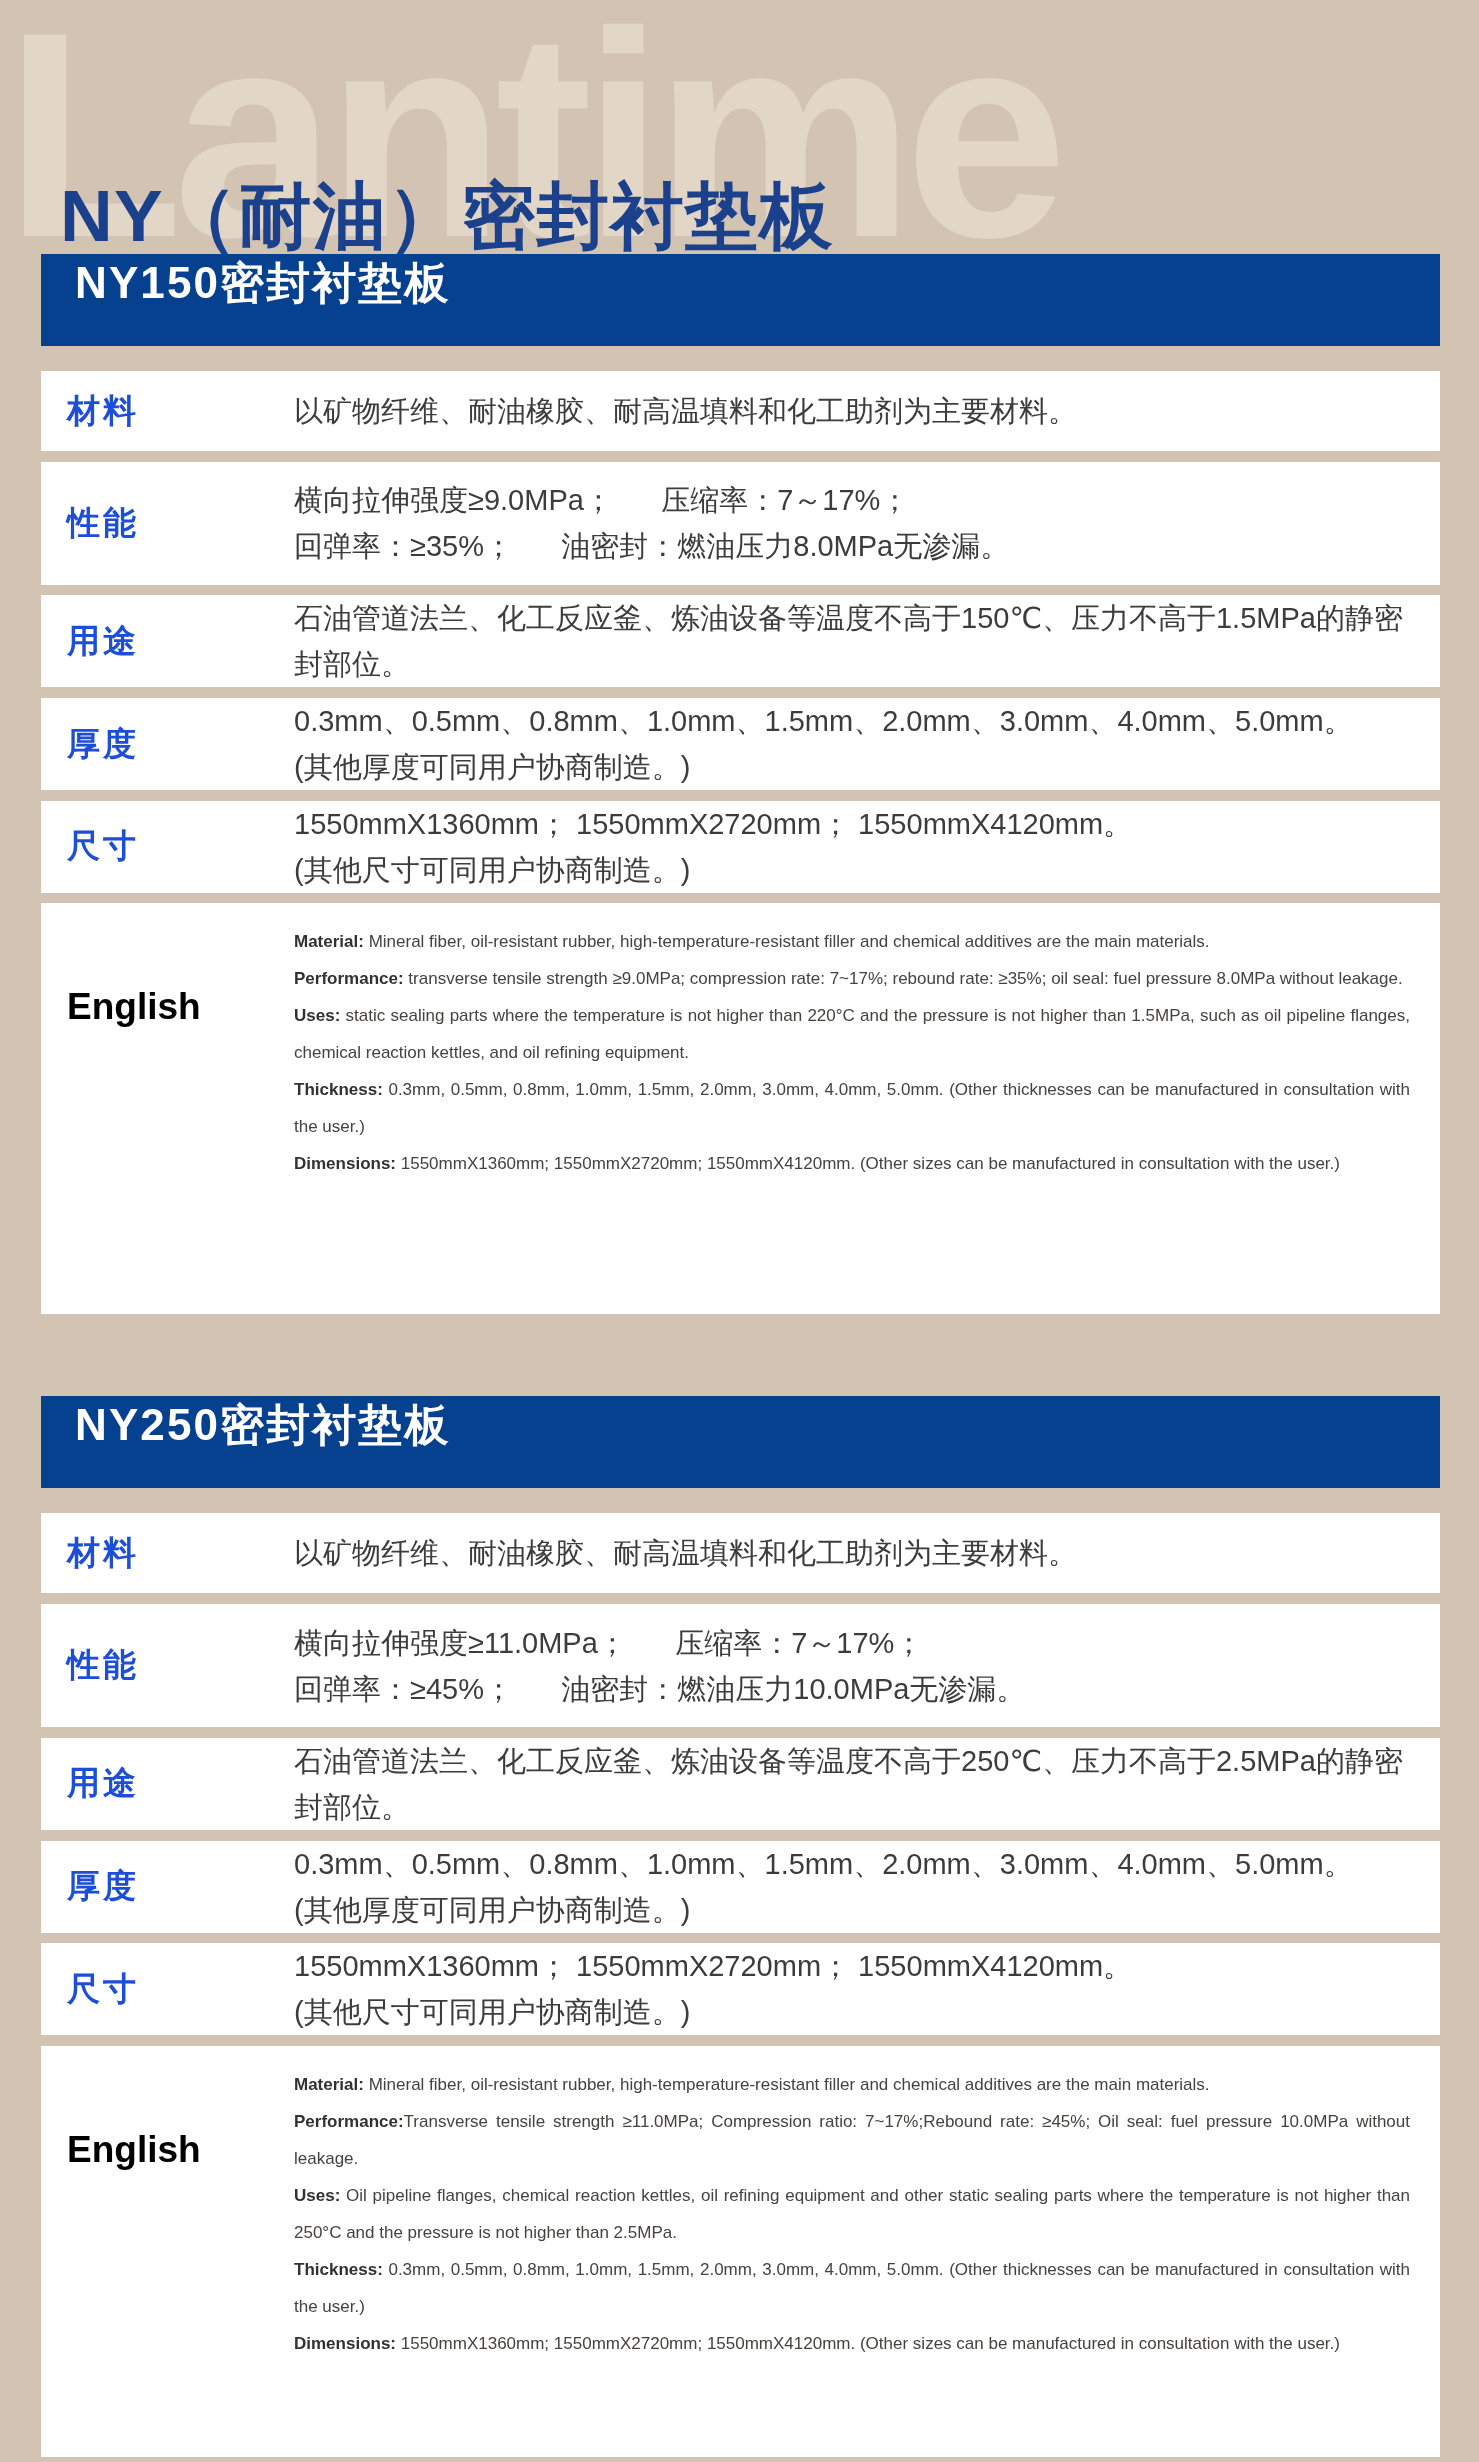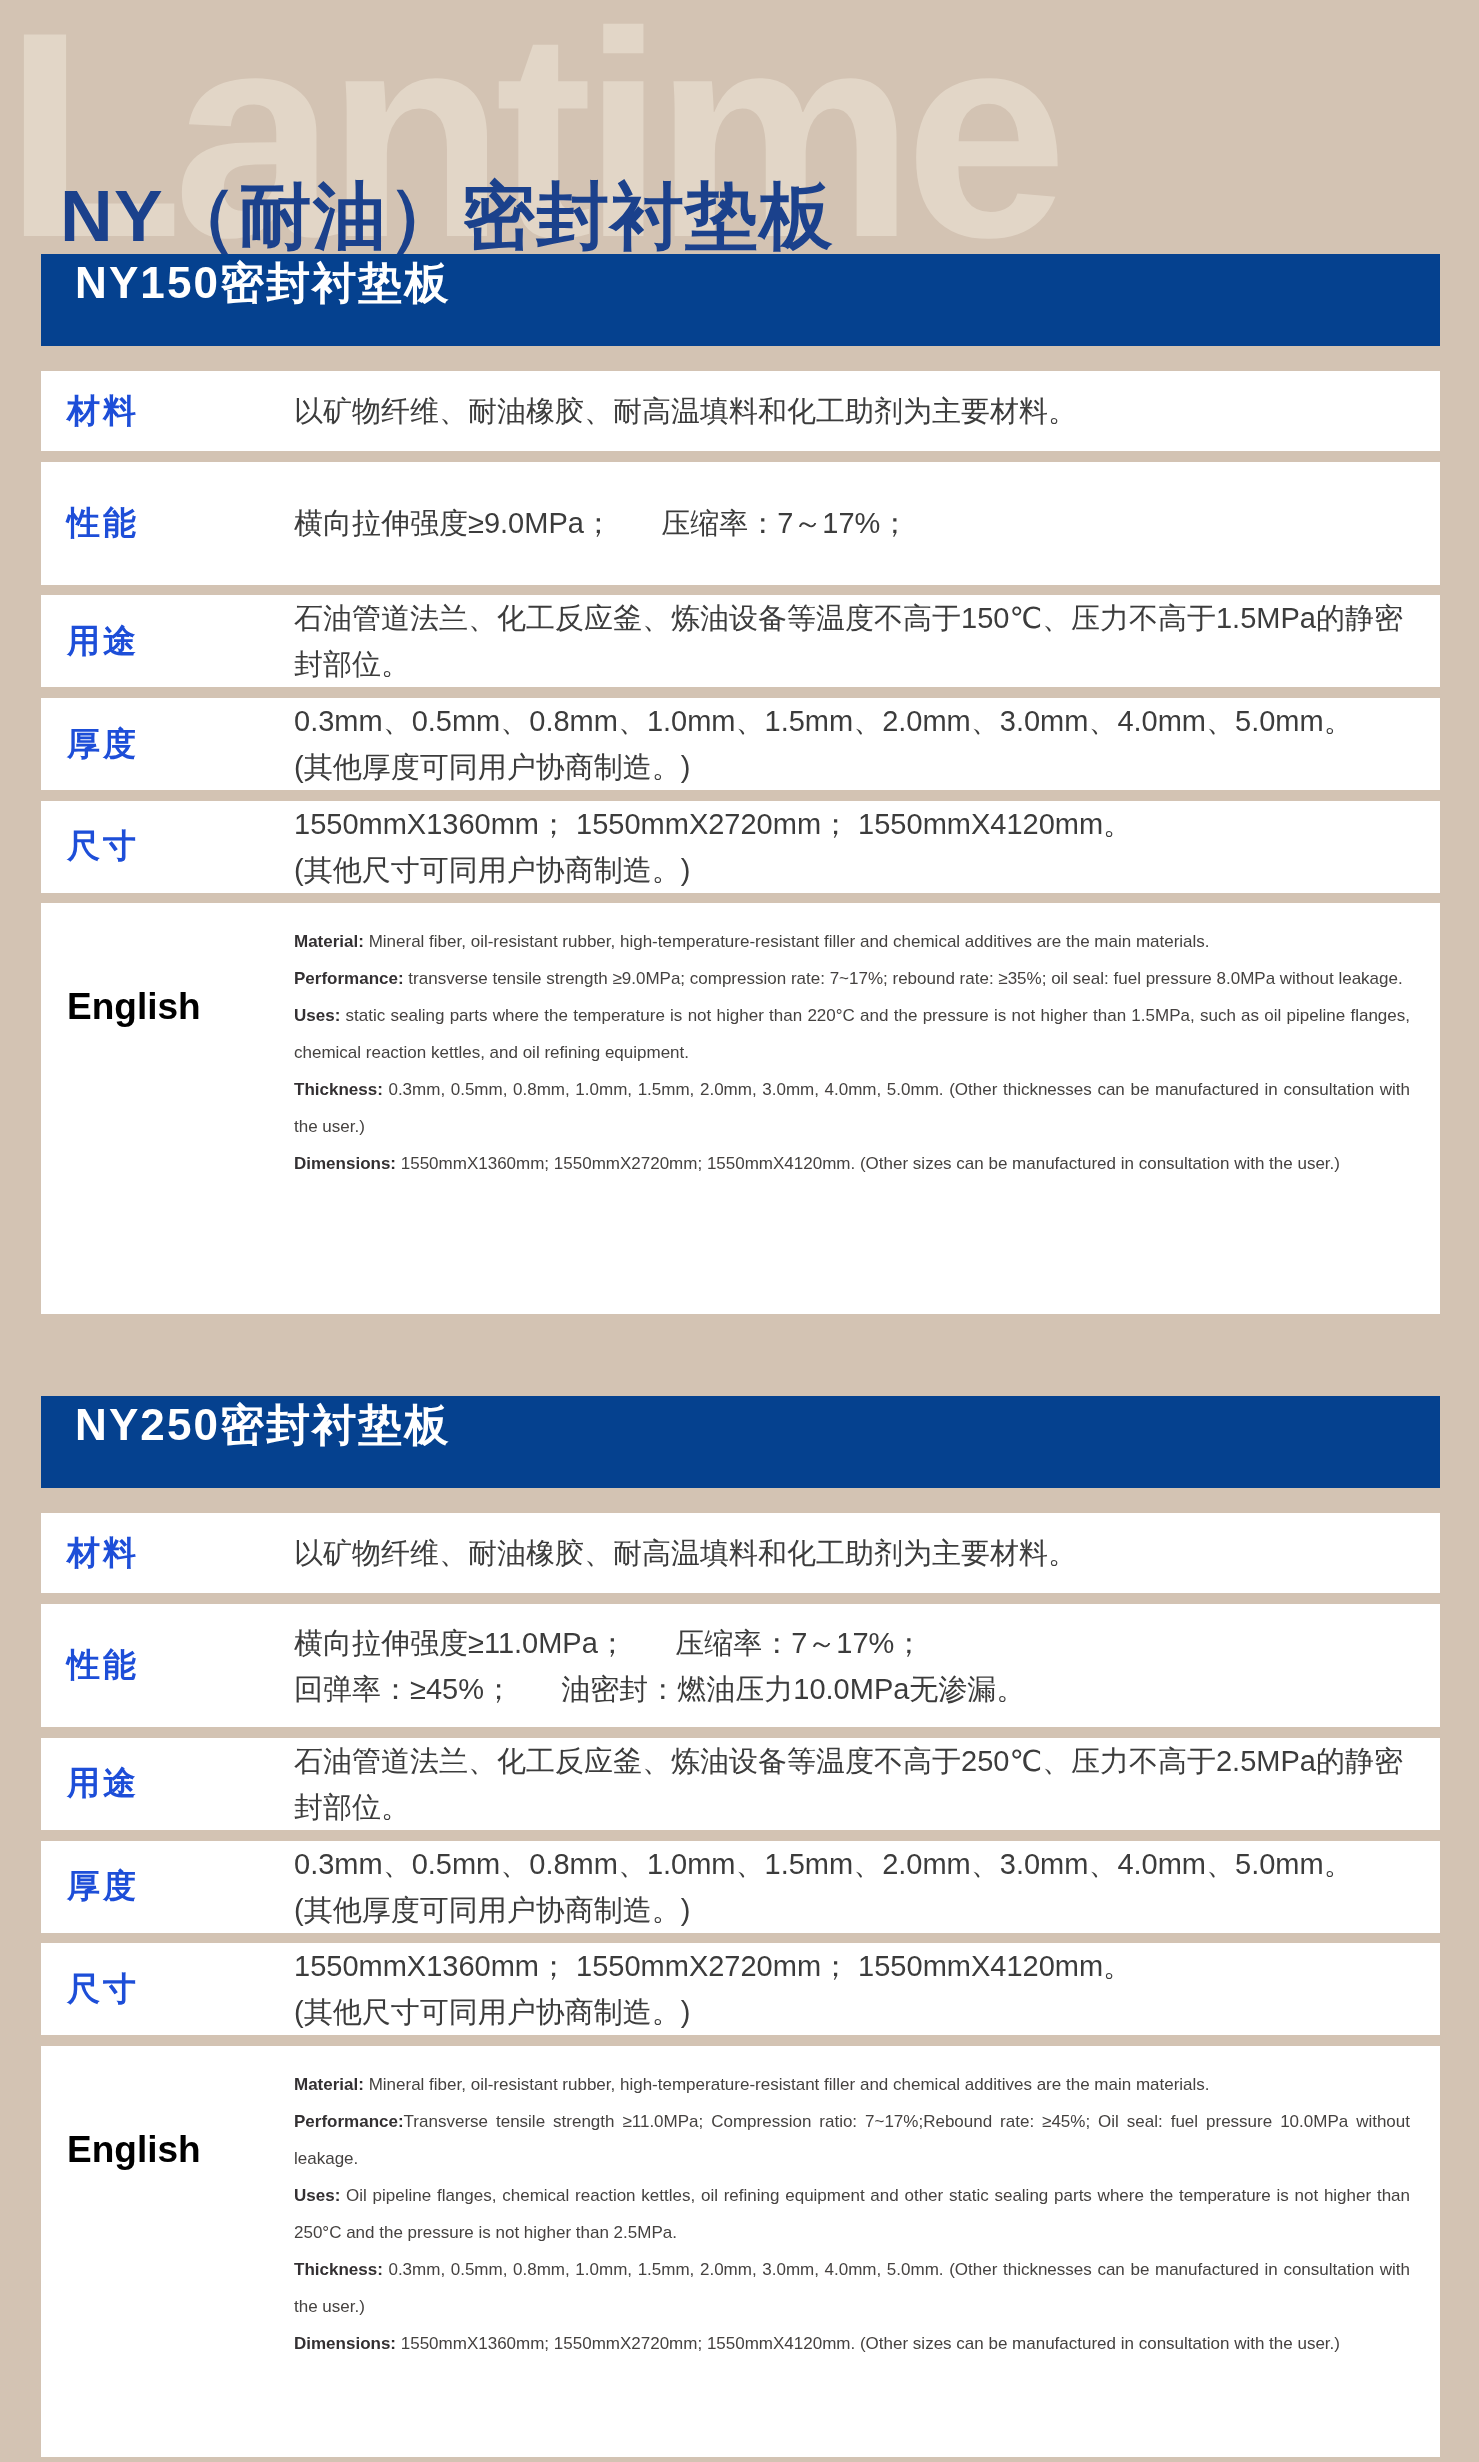--- a/index.html
+++ b/index.html
@@ -65,20 +65,21 @@
       <div class="lab">材料</div>
       <div class="val">
         <div class="vline">以矿物纤维、耐油橡胶、耐高温填料和化工助剂为主要材料。</div>
       </div>
     </div>
 
     <div class="row h170">
       <div class="lab">性能</div>
       <div class="val">
         <div class="vline">横向拉伸强度≥9.0MPa；      压缩率：7～17%；</div>
+        <div class="vline">回弹率：≥35%；      油密封：燃油压力8.0MPa无渗漏。</div>
       </div>
     </div>
 
     <div class="row h110">
       <div class="lab">用途</div>
       <div class="val">
         <div class="vline">石油管道法兰、化工反应釜、炼油设备等温度不高于150℃、压力不高于1.5MPa的静密封部位。</div>
       </div>
     </div>
 

